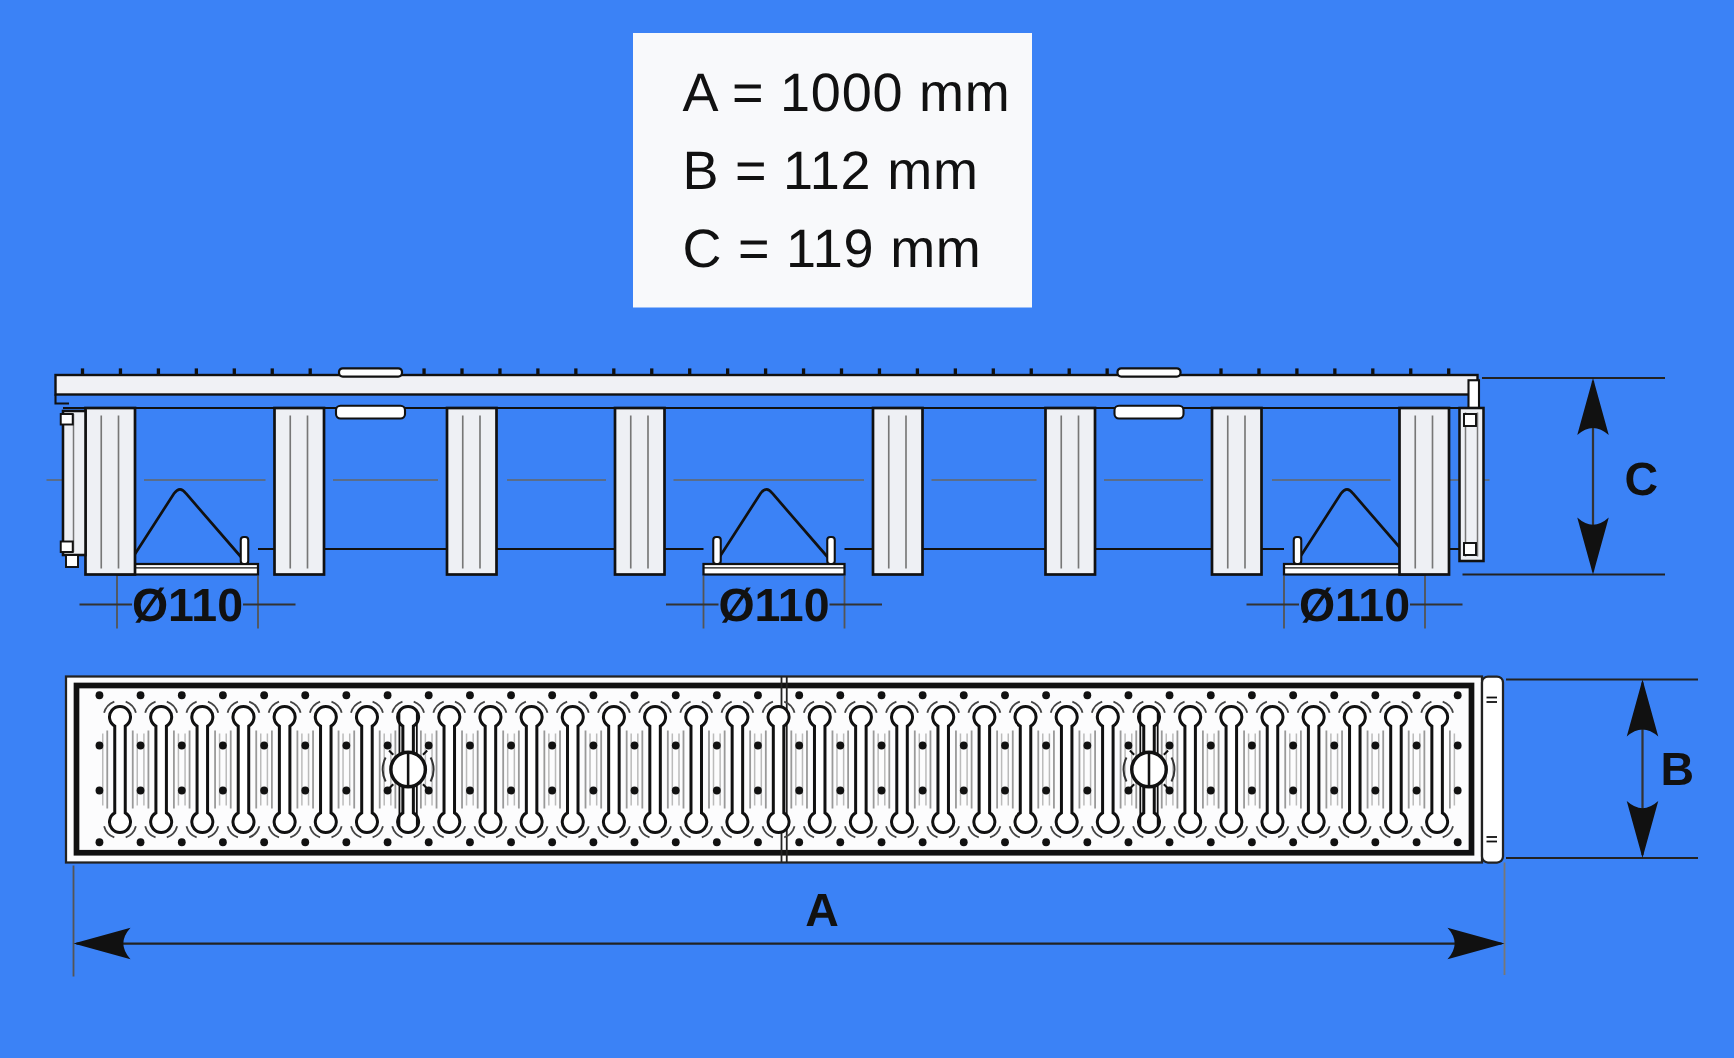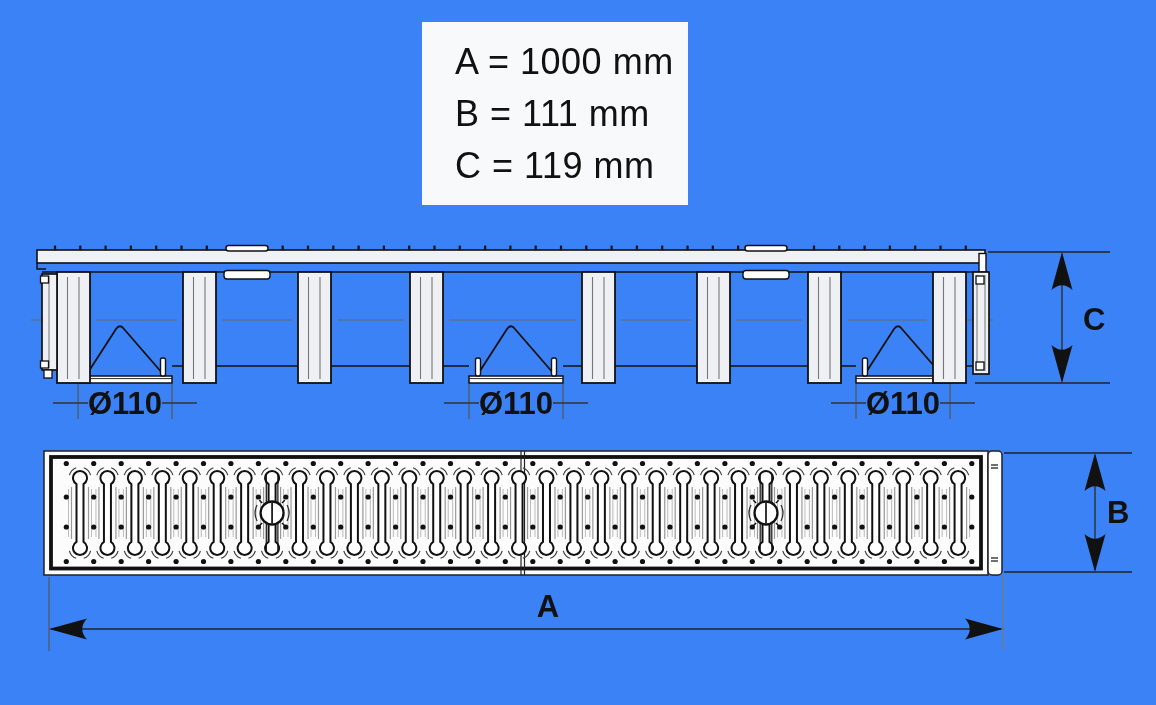--- a/index.html
+++ b/index.html
@@ -33,21 +33,21 @@
     fill:#111;
   }
 </style>
 </head>
 <body>
 
 <div class="canvas">
 
   <div class="spec-box">
     <div class="spec-line">A = 1000 mm</div>
-    <div class="spec-line">B = 111 mm</div>
+    <div class="spec-line">B = 112 mm</div>
     <div class="spec-line">C = 119 mm</div>
   </div>
 
   <svg id="dwg" width="1156" height="705" viewBox="0 0 1156 705">
     <g id="gen">
         <g>
           <line x1="42" y1="272" x2="989" y2="272" stroke="#111" stroke-width="1.4"></line>
           <line x1="48" y1="366" x2="78" y2="366" stroke="#111" stroke-width="1.4"></line>
           <line x1="172" y1="366" x2="469" y2="366" stroke="#111" stroke-width="1.4"></line>
           <line x1="563" y1="366" x2="856" y2="366" stroke="#111" stroke-width="1.4"></line>

